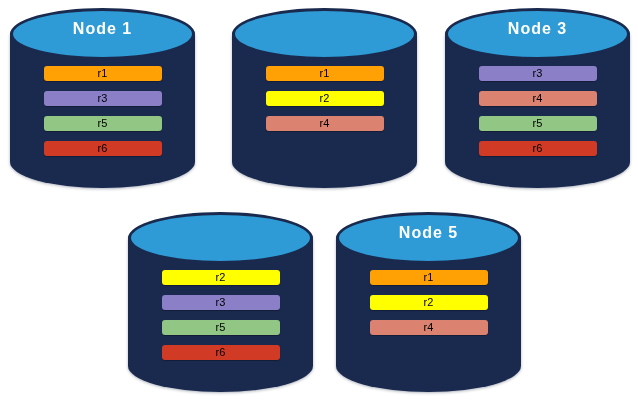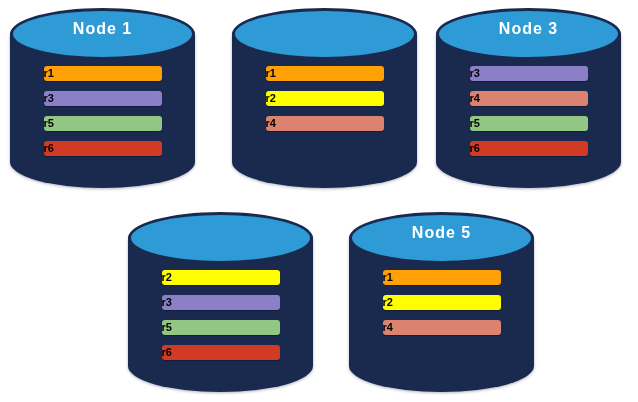--- a/index.html
+++ b/index.html
@@ -65,24 +65,24 @@
     top: 58px;
     width: 185px;
     z-index: 3;
   }
   .replica-bar {
     position: relative;
     width: 118px;
     height: 15px;
     margin: 0 auto 10px auto;
     border-radius: 3px;
-    text-align: left;
+    text-align: center;
     line-height: 15px;
     font-size: 11px;
-    font-weight: bold;
+    font-weight: normal;
     color: #000000;
     font-family: "Liberation Sans", sans-serif;
     box-shadow: 0 1px 1px rgba(0,0,0,0.30);
   }
   
 </style>
 </head>
 <body>
 
 <div id="canvas">
@@ -99,42 +99,42 @@
     </div>
     <div class="node" style="left: 232px; top: 8px;">
       <div class="cyl-body"></div>
       <div class="cyl-top"></div>
       <div class="replica-stack">
         <div class="replica-bar" style="background: rgb(255, 160, 5);">r1</div>
         <div class="replica-bar" style="background: rgb(255, 255, 0);">r2</div>
         <div class="replica-bar" style="background: rgb(219, 131, 112);">r4</div>
       </div>
     </div>
-    <div class="node" style="left: 436px; top: 8px;">
+    <div class="node" style="left: 445px; top: 8px;">
       <div class="cyl-body"></div>
       <div class="cyl-top"></div>
       <div class="node-label">Node 3</div>
       <div class="replica-stack">
         <div class="replica-bar" style="background: rgb(139, 128, 200);">r3</div>
         <div class="replica-bar" style="background: rgb(219, 131, 112);">r4</div>
         <div class="replica-bar" style="background: rgb(145, 198, 132);">r5</div>
         <div class="replica-bar" style="background: rgb(209, 59, 38);">r6</div>
       </div>
     </div>
     <div class="node" style="left: 128px; top: 212px;">
       <div class="cyl-body"></div>
       <div class="cyl-top"></div>
       <div class="replica-stack">
         <div class="replica-bar" style="background: rgb(255, 255, 0);">r2</div>
         <div class="replica-bar" style="background: rgb(139, 128, 200);">r3</div>
         <div class="replica-bar" style="background: rgb(145, 198, 132);">r5</div>
         <div class="replica-bar" style="background: rgb(209, 59, 38);">r6</div>
       </div>
     </div>
-    <div class="node" style="left: 349px; top: 212px;">
+    <div class="node" style="left: 336px; top: 212px;">
       <div class="cyl-body"></div>
       <div class="cyl-top"></div>
       <div class="node-label">Node 5</div>
       <div class="replica-stack">
         <div class="replica-bar" style="background: rgb(255, 160, 5);">r1</div>
         <div class="replica-bar" style="background: rgb(255, 255, 0);">r2</div>
         <div class="replica-bar" style="background: rgb(219, 131, 112);">r4</div>
       </div>
     </div>
   </div>

